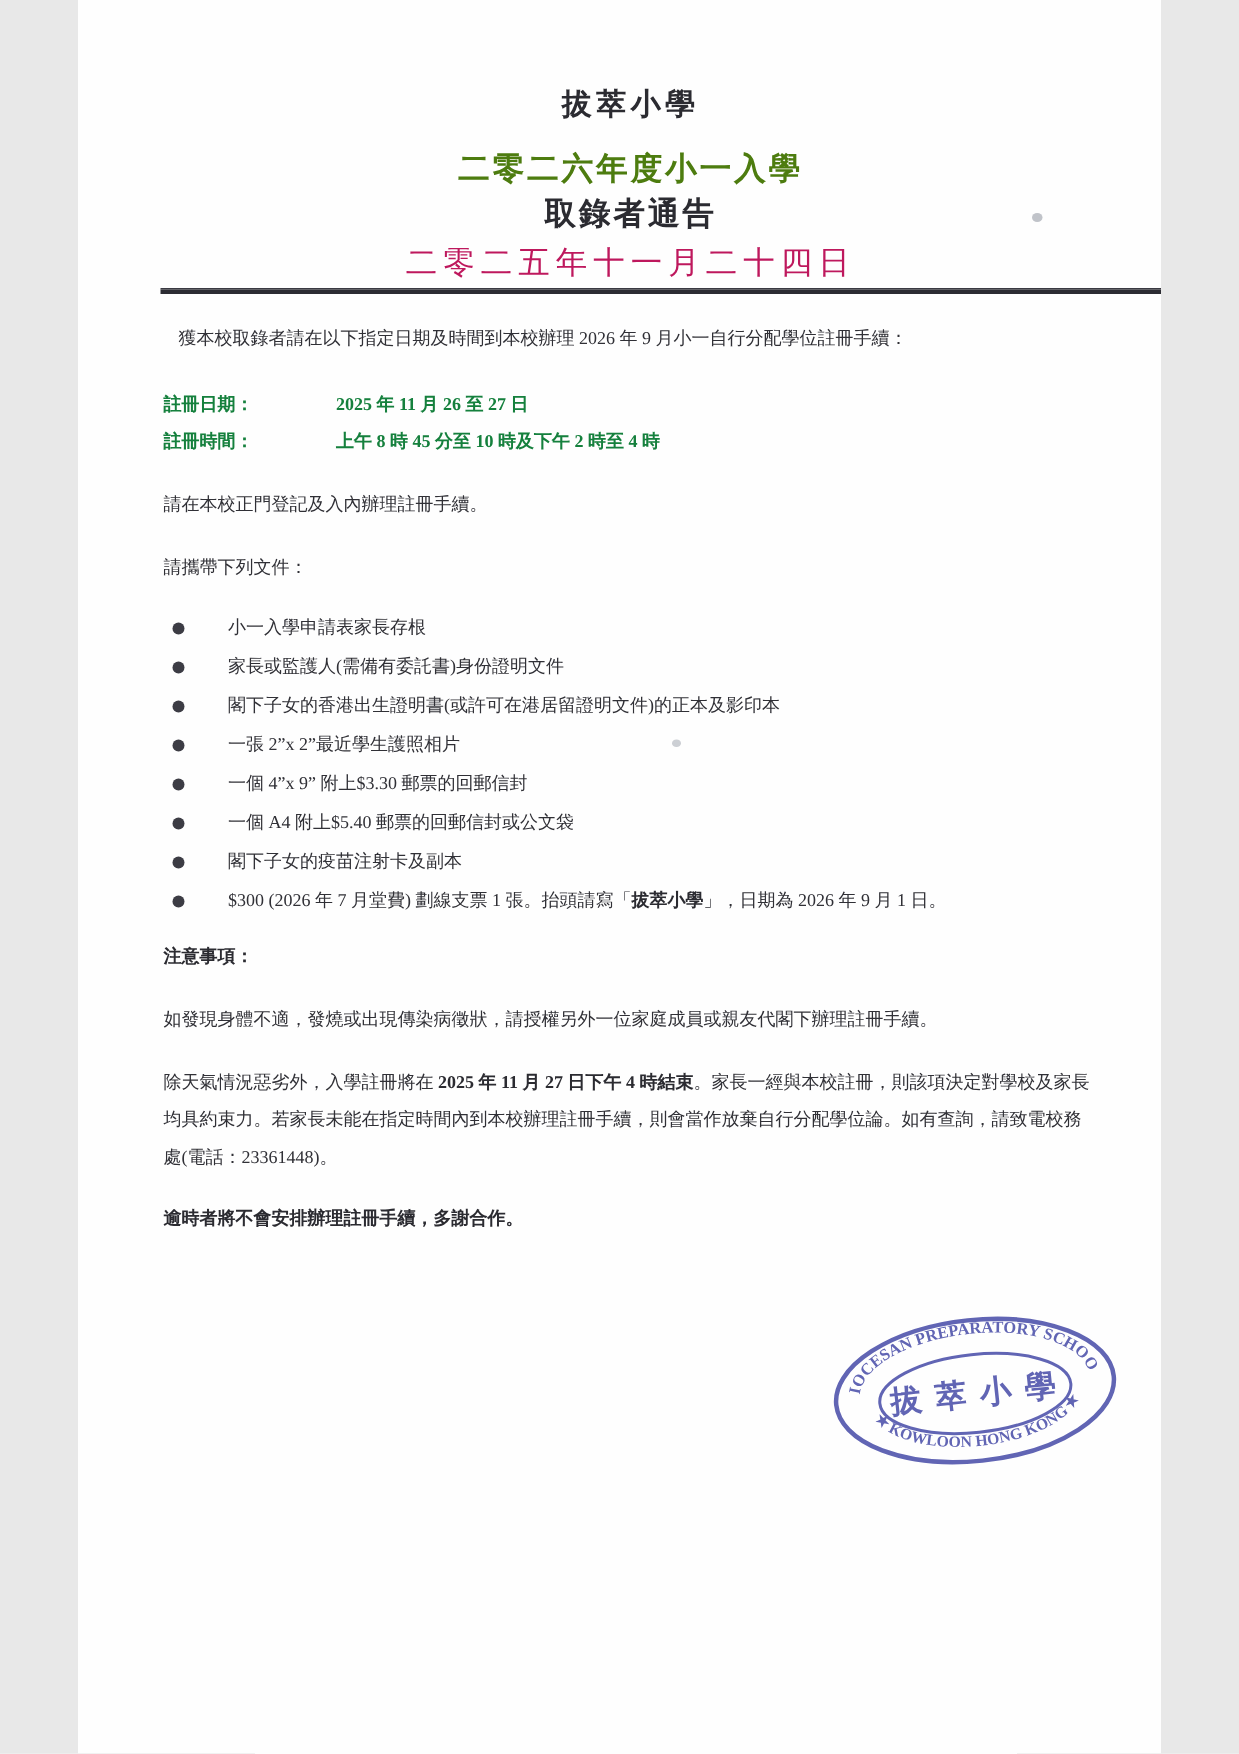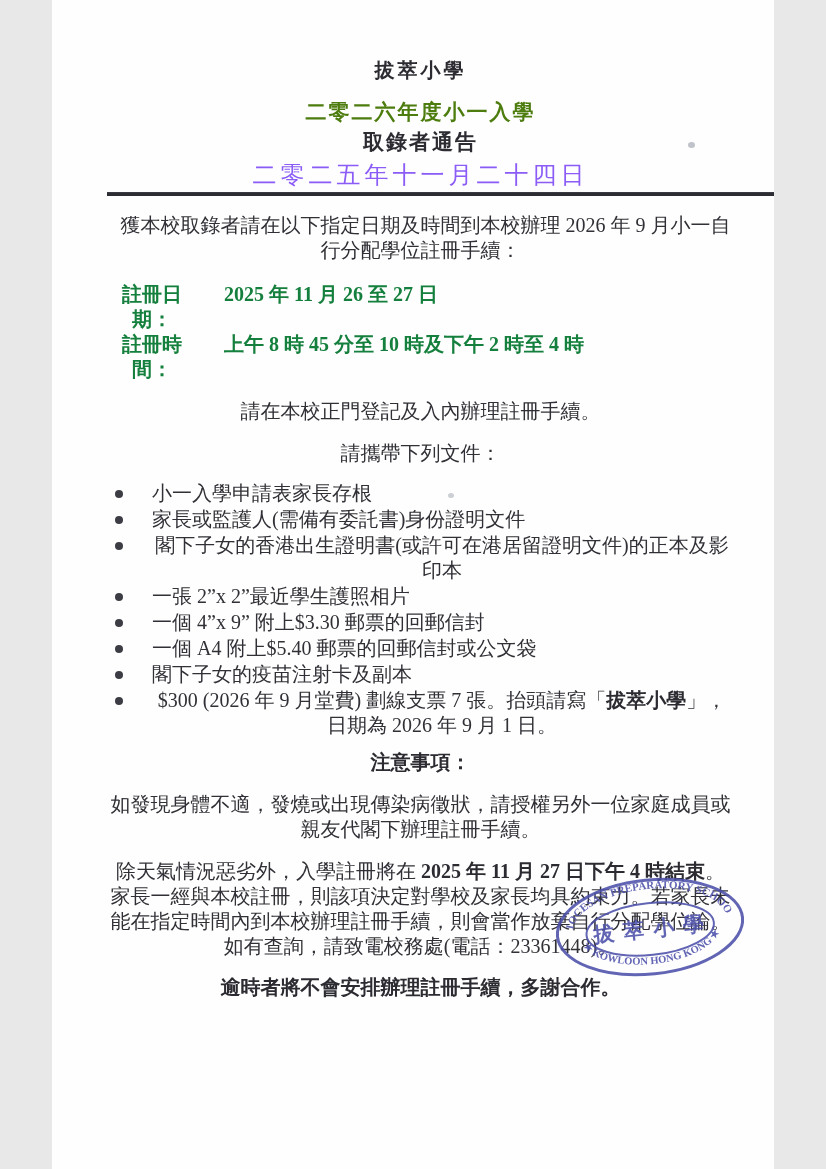--- a/index.html
+++ b/index.html
@@ -14,34 +14,34 @@
     font-family: "Liberation Serif", "DejaVu Serif", serif;
     overflow: hidden;
   }
   .content { padding: 56px 42px 0 57px; }
 
   
   .title-block { text-align: center; }
   .t1 { font-size: 20px; font-weight: bold; letter-spacing: 3px; line-height: 28px; color: #2b2b31; }
   .t2 { font-size: 21px; font-weight: bold; letter-spacing: 2px; line-height: 30px; margin-top: 13px; color: #4d7c0f; }
   .t3 { font-size: 21px; font-weight: bold; letter-spacing: 2px; line-height: 30px; color: #2b2b31; }
-  .t-date { font-size: 24px; letter-spacing: 4px; line-height: 27px; margin-top: 5px; color: #8b5cf6; }
+  .t-date { font-size: 21px; letter-spacing: 4px; line-height: 27px; margin-top: 5px; color: #be185d; }
 
   
   .rule {
     margin-top: 3px;
     margin-left: -2px;
     width: 724px;
     height: 2px;
     border-top: 1px solid #3a3a42;
     border-bottom: 3px solid #2c2c33;
   }
 
   
-  p, .row, li { font-size: 20px; line-height: 25px; text-align: center; }
+  p, .row, li { font-size: 12px; line-height: 25px; }
   .intro { margin-top: 17px; text-indent: 10px; }
   .reg-block { margin-top: 19px; font-weight: bold; color: #15803d; }
   .reg-row { display: flex; }
   .reg-row .lbl { width: 86px; }
   .reg-row .val { margin-left: 29px; }
   .p-plain { margin-top: 17px; }
   .b { font-weight: bold; color: #2b2b31; }
 
   
   ul.docs { list-style: none; margin-top: 15px; }
@@ -127,21 +127,21 @@
       <li>
         <span class="bullet"></span>
         <span class="li-text">一個 A4 附上$5.40 郵票的回郵信封或公文袋</span>
       </li>
       <li>
         <span class="bullet"></span>
         <span class="li-text">閣下子女的疫苗注射卡及副本</span>
       </li>
       <li>
         <span class="bullet"></span>
-        <span class="li-text"><span>$300 (2026 年 9 月堂費) 劃線支票 7 張。抬頭請寫「</span><span class="b">拔萃小學</span><span>」，日期為 2026 年 9 月 1 日。</span></span>
+        <span class="li-text"><span>$300 (2026 年 7 月堂費) 劃線支票 1 張。抬頭請寫「</span><span class="b">拔萃小學</span><span>」，日期為 2026 年 9 月 1 日。</span></span>
       </li>
     </ul>
 
     <p class="notes-heading">注意事項：</p>
 
     <p class="p-plain">如發現身體不適，發燒或出現傳染病徵狀，請授權另外一位家庭成員或親友代閣下辦理註冊手續。</p>
 
     <p class="p-plain"><span>除天氣情況惡劣外，入學註冊將在 </span><span class="b">2025 年 11 月 27 日下午 4 時結束</span><span>。家長一經與本校註冊，則該項決定對學校及家長均具約束力。若家長未能在指定時間內到本校辦理註冊手續，則會當作放棄自行分配學位論。如有查詢，請致電校務處(電話：23361448)。</span></p>
 
     <p class="closing">逾時者將不會安排辦理註冊手續，多謝合作。</p>

